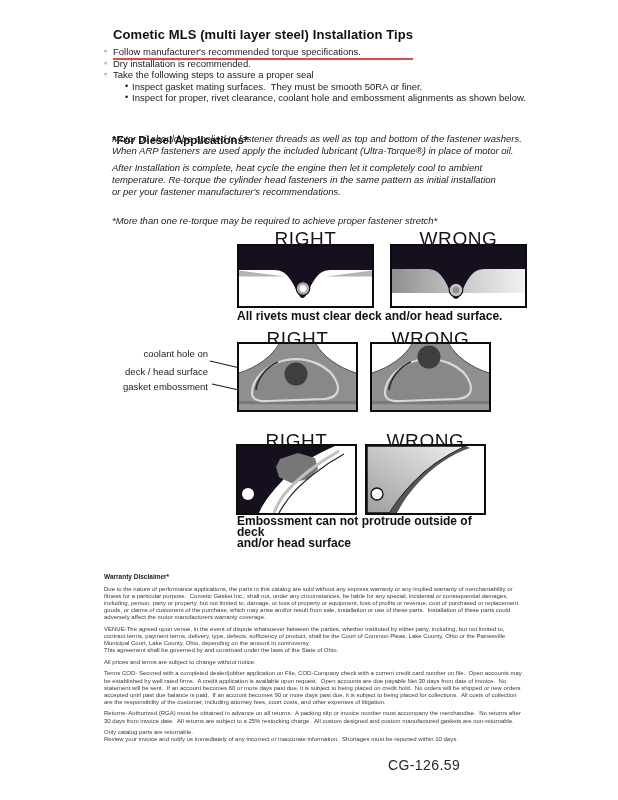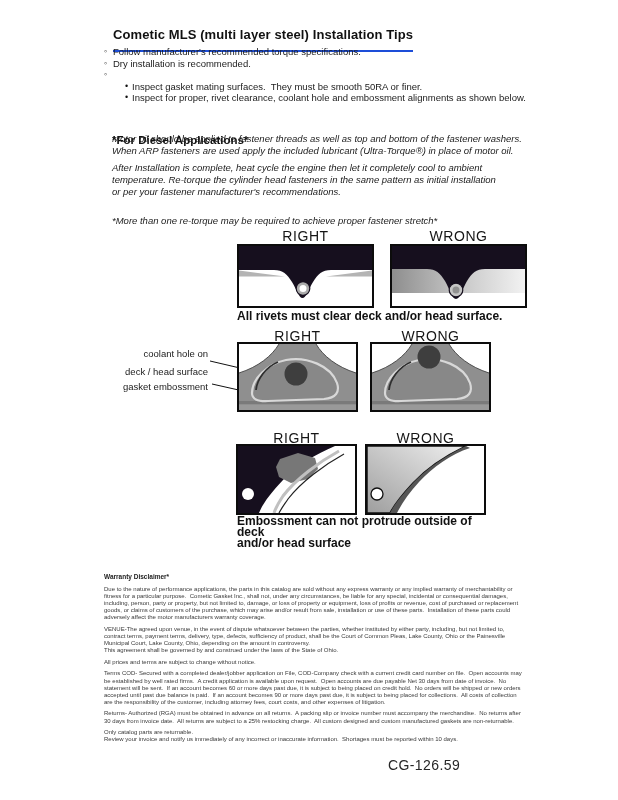--- a/index.html
+++ b/index.html
@@ -1,32 +1,32 @@
 <!DOCTYPE html>
 <html><head>
 <meta charset="utf-8">
 <style>
   html,body{margin:0;padding:0;background:#fff;}
   body{width:618px;height:800px;font-family:"Liberation Sans",sans-serif;color:#1b1b1b;}
   #page{position:relative;width:618px;height:800px;background:#ffffff;overflow:hidden;}
   .abs{position:absolute;}
   .pre{white-space:pre-wrap;}
   
-  .title{font-size:13px;font-weight:bold;color:#111;padding-bottom:8px;border-bottom:2px solid #1d4ed8;letter-spacing:.1px;}
+  .title{font-size:13px;font-weight:bold;color:#111;padding-bottom:16px;border-bottom:2px solid #ef4444;letter-spacing:.1px;}
   
   .bullets{font-size:9.5px;line-height:11.6px;color:#1b1b1b;}
   .brow{display:flex;}
   .brow .bm{width:9px;flex:0 0 9px;font-size:9px;color:#333;}
   .brow.sub{margin-left:21px;}
   .brow.sub .bm{width:7px;flex:0 0 7px;color:#111;}
   
   .h2{font-size:11.5px;font-weight:bold;color:#111;}
   .body-par{font-size:9.5px;line-height:11.8px;color:#1b1b1b;font-style:italic;}
   
-  .dlabel{font-size:14px;letter-spacing:.6px;color:#151515;text-align:center;}
+  .dlabel{font-size:19px;letter-spacing:.6px;color:#151515;text-align:center;}
   .dcap{font-size:12px;font-weight:bold;color:#111;line-height:11px;}
   .callout{font-size:9.5px;line-height:18px;color:#1b1b1b;text-align:right;}
   .dbox{position:absolute;border:2px solid #0c0c0c;background:#fff;box-sizing:border-box;}
   .dbox svg{display:block;}
   
   .legal{width:462px;}
   .legal h3{margin:0 0 6px 0;font-size:6.5px;font-weight:bold;color:#222;}
   .legal p{margin:0 0 4.5px 0;font-size:6px;line-height:7.1px;color:#3a3a3a;}
   
   .footer{font-size:14px;letter-spacing:.4px;color:#262626;}
@@ -44,20 +44,21 @@
     <div class="brow">
       <span class="bm">◦</span>
       <span class="pre">Follow manufacturer's recommended torque specifications.</span>
     </div>
     <div class="brow">
       <span class="bm">◦</span>
       <span class="pre">Dry installation is recommended.</span>
     </div>
     <div class="brow">
       <span class="bm">◦</span>
+      <span class="pre">Take the following steps to assure a proper seal</span>
     </div>
     <div class="brow sub">
       <span class="bm">•</span>
       <span class="pre">Inspect gasket mating surfaces.  They must be smooth 50RA or finer.</span>
     </div>
     <div class="brow sub">
       <span class="bm">•</span>
       <span class="pre">Inspect for proper, rivet clearance, coolant hole and embossment alignments as shown below.</span>
     </div>
   </div>

